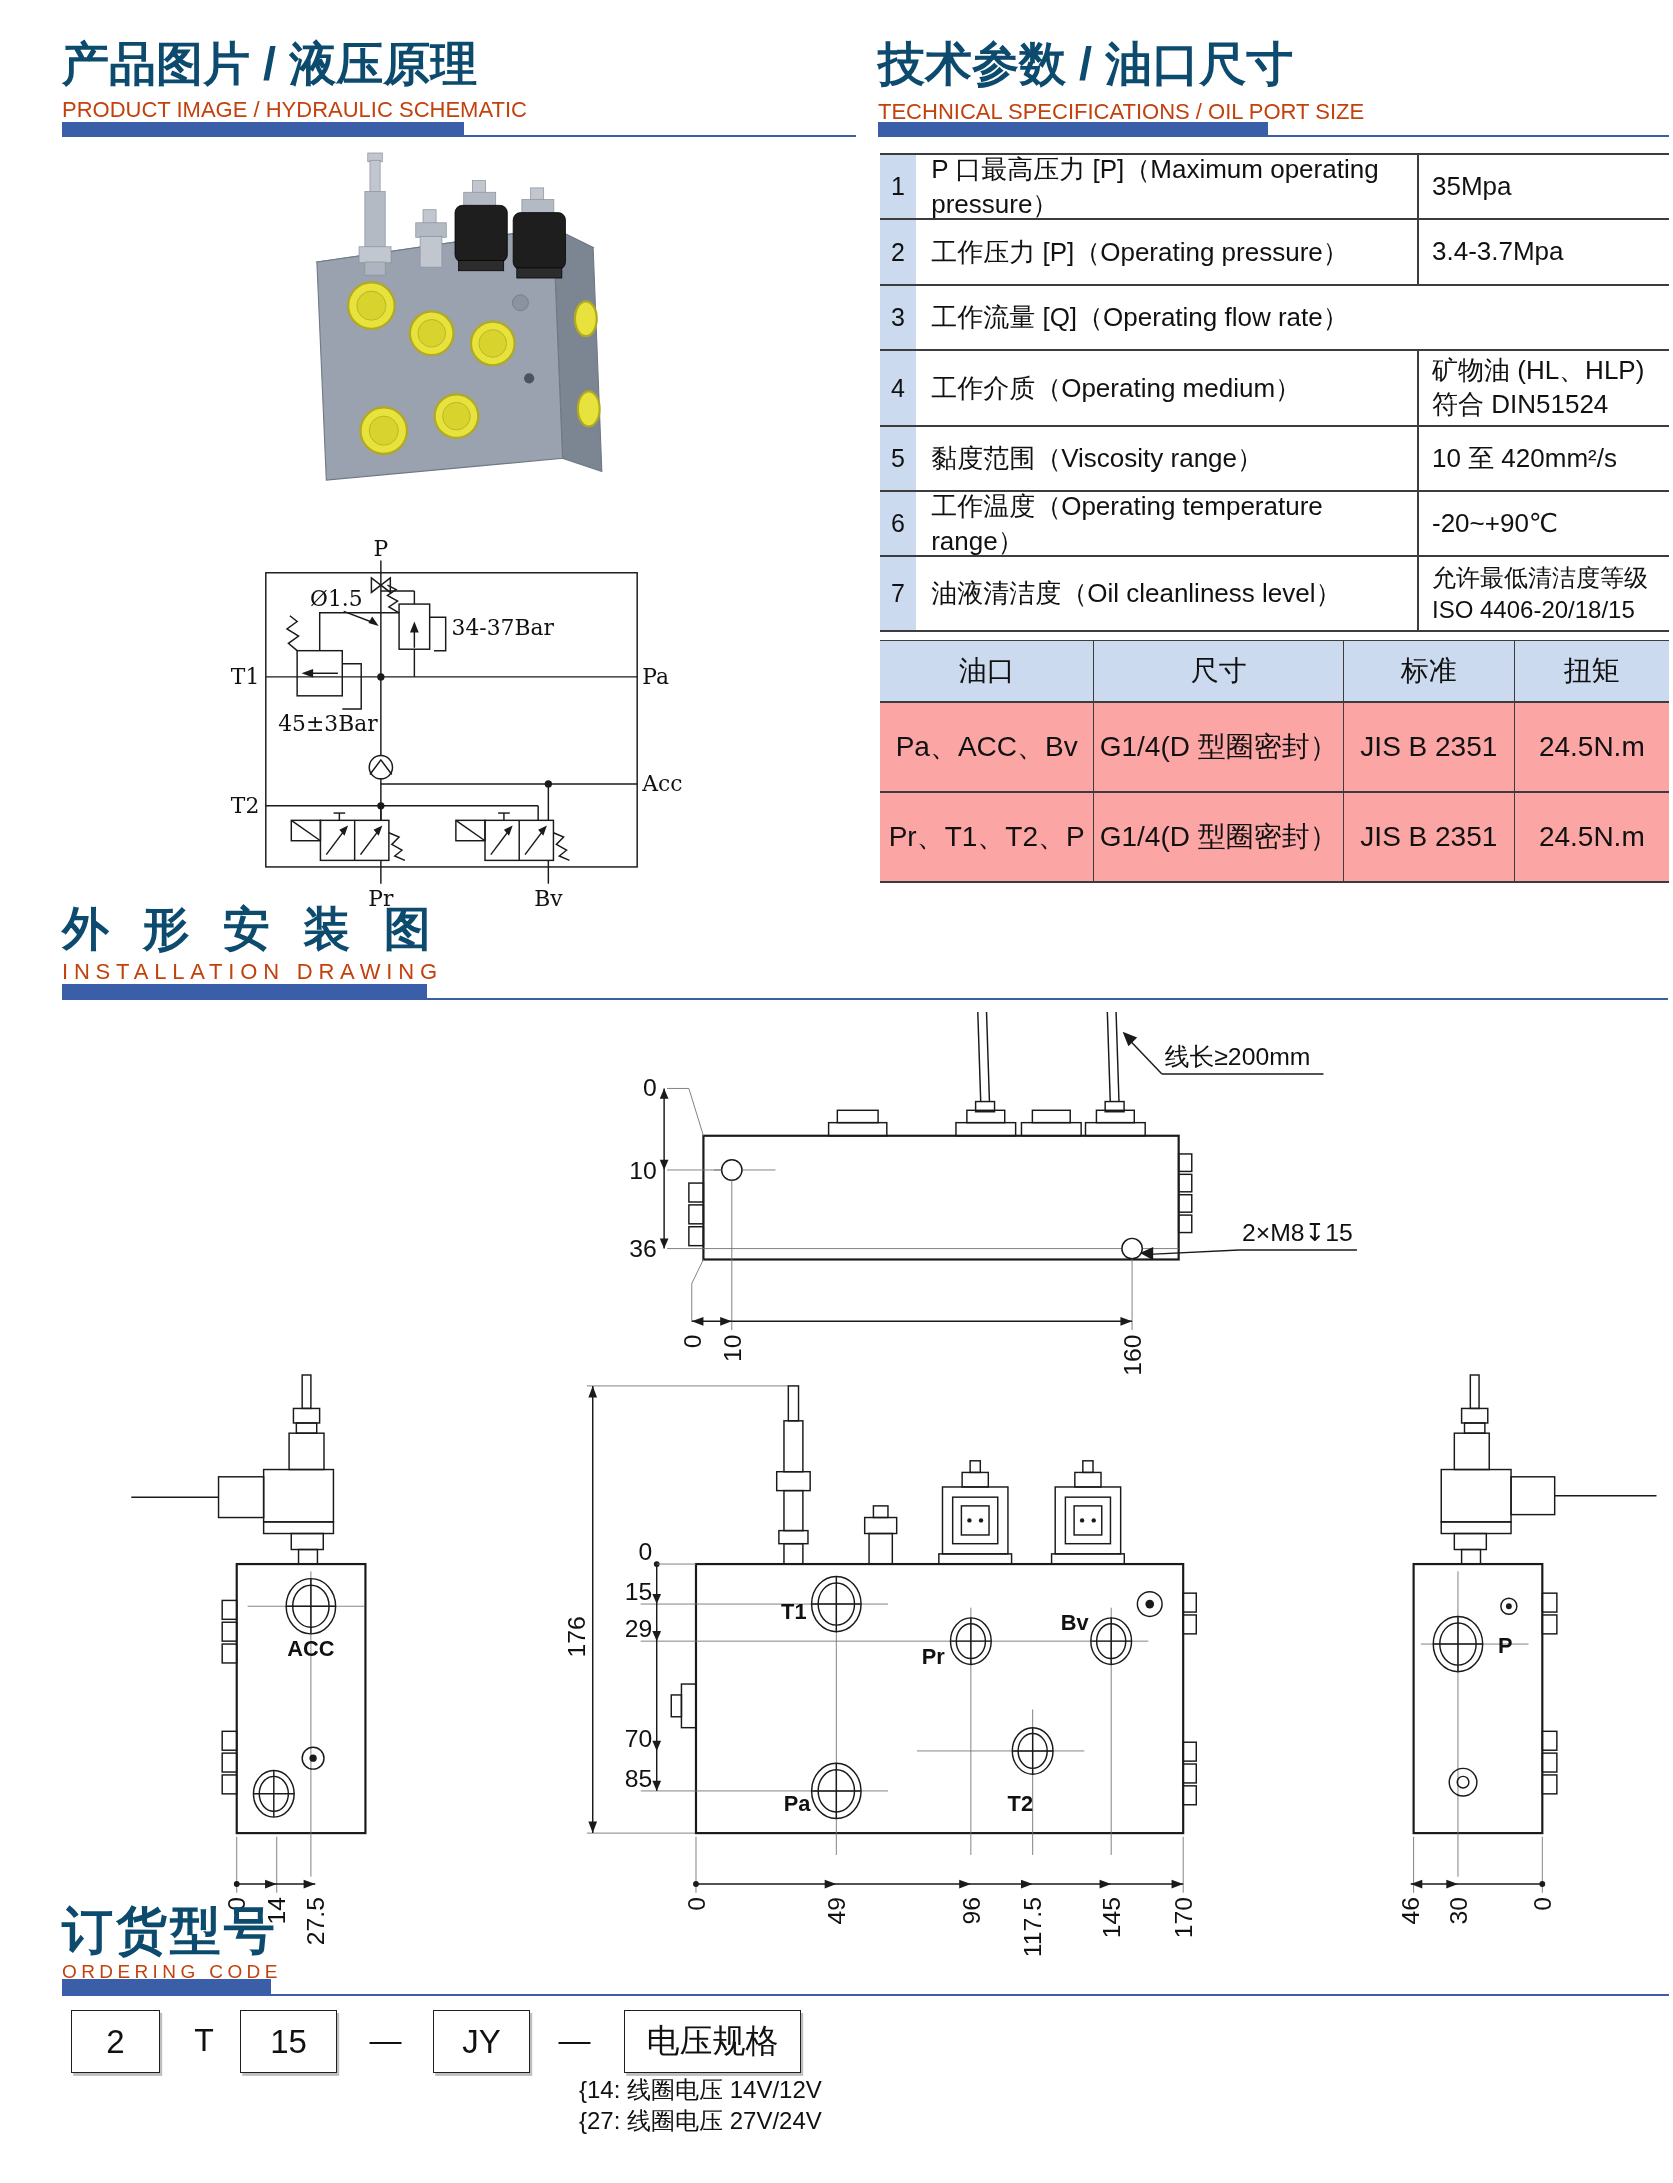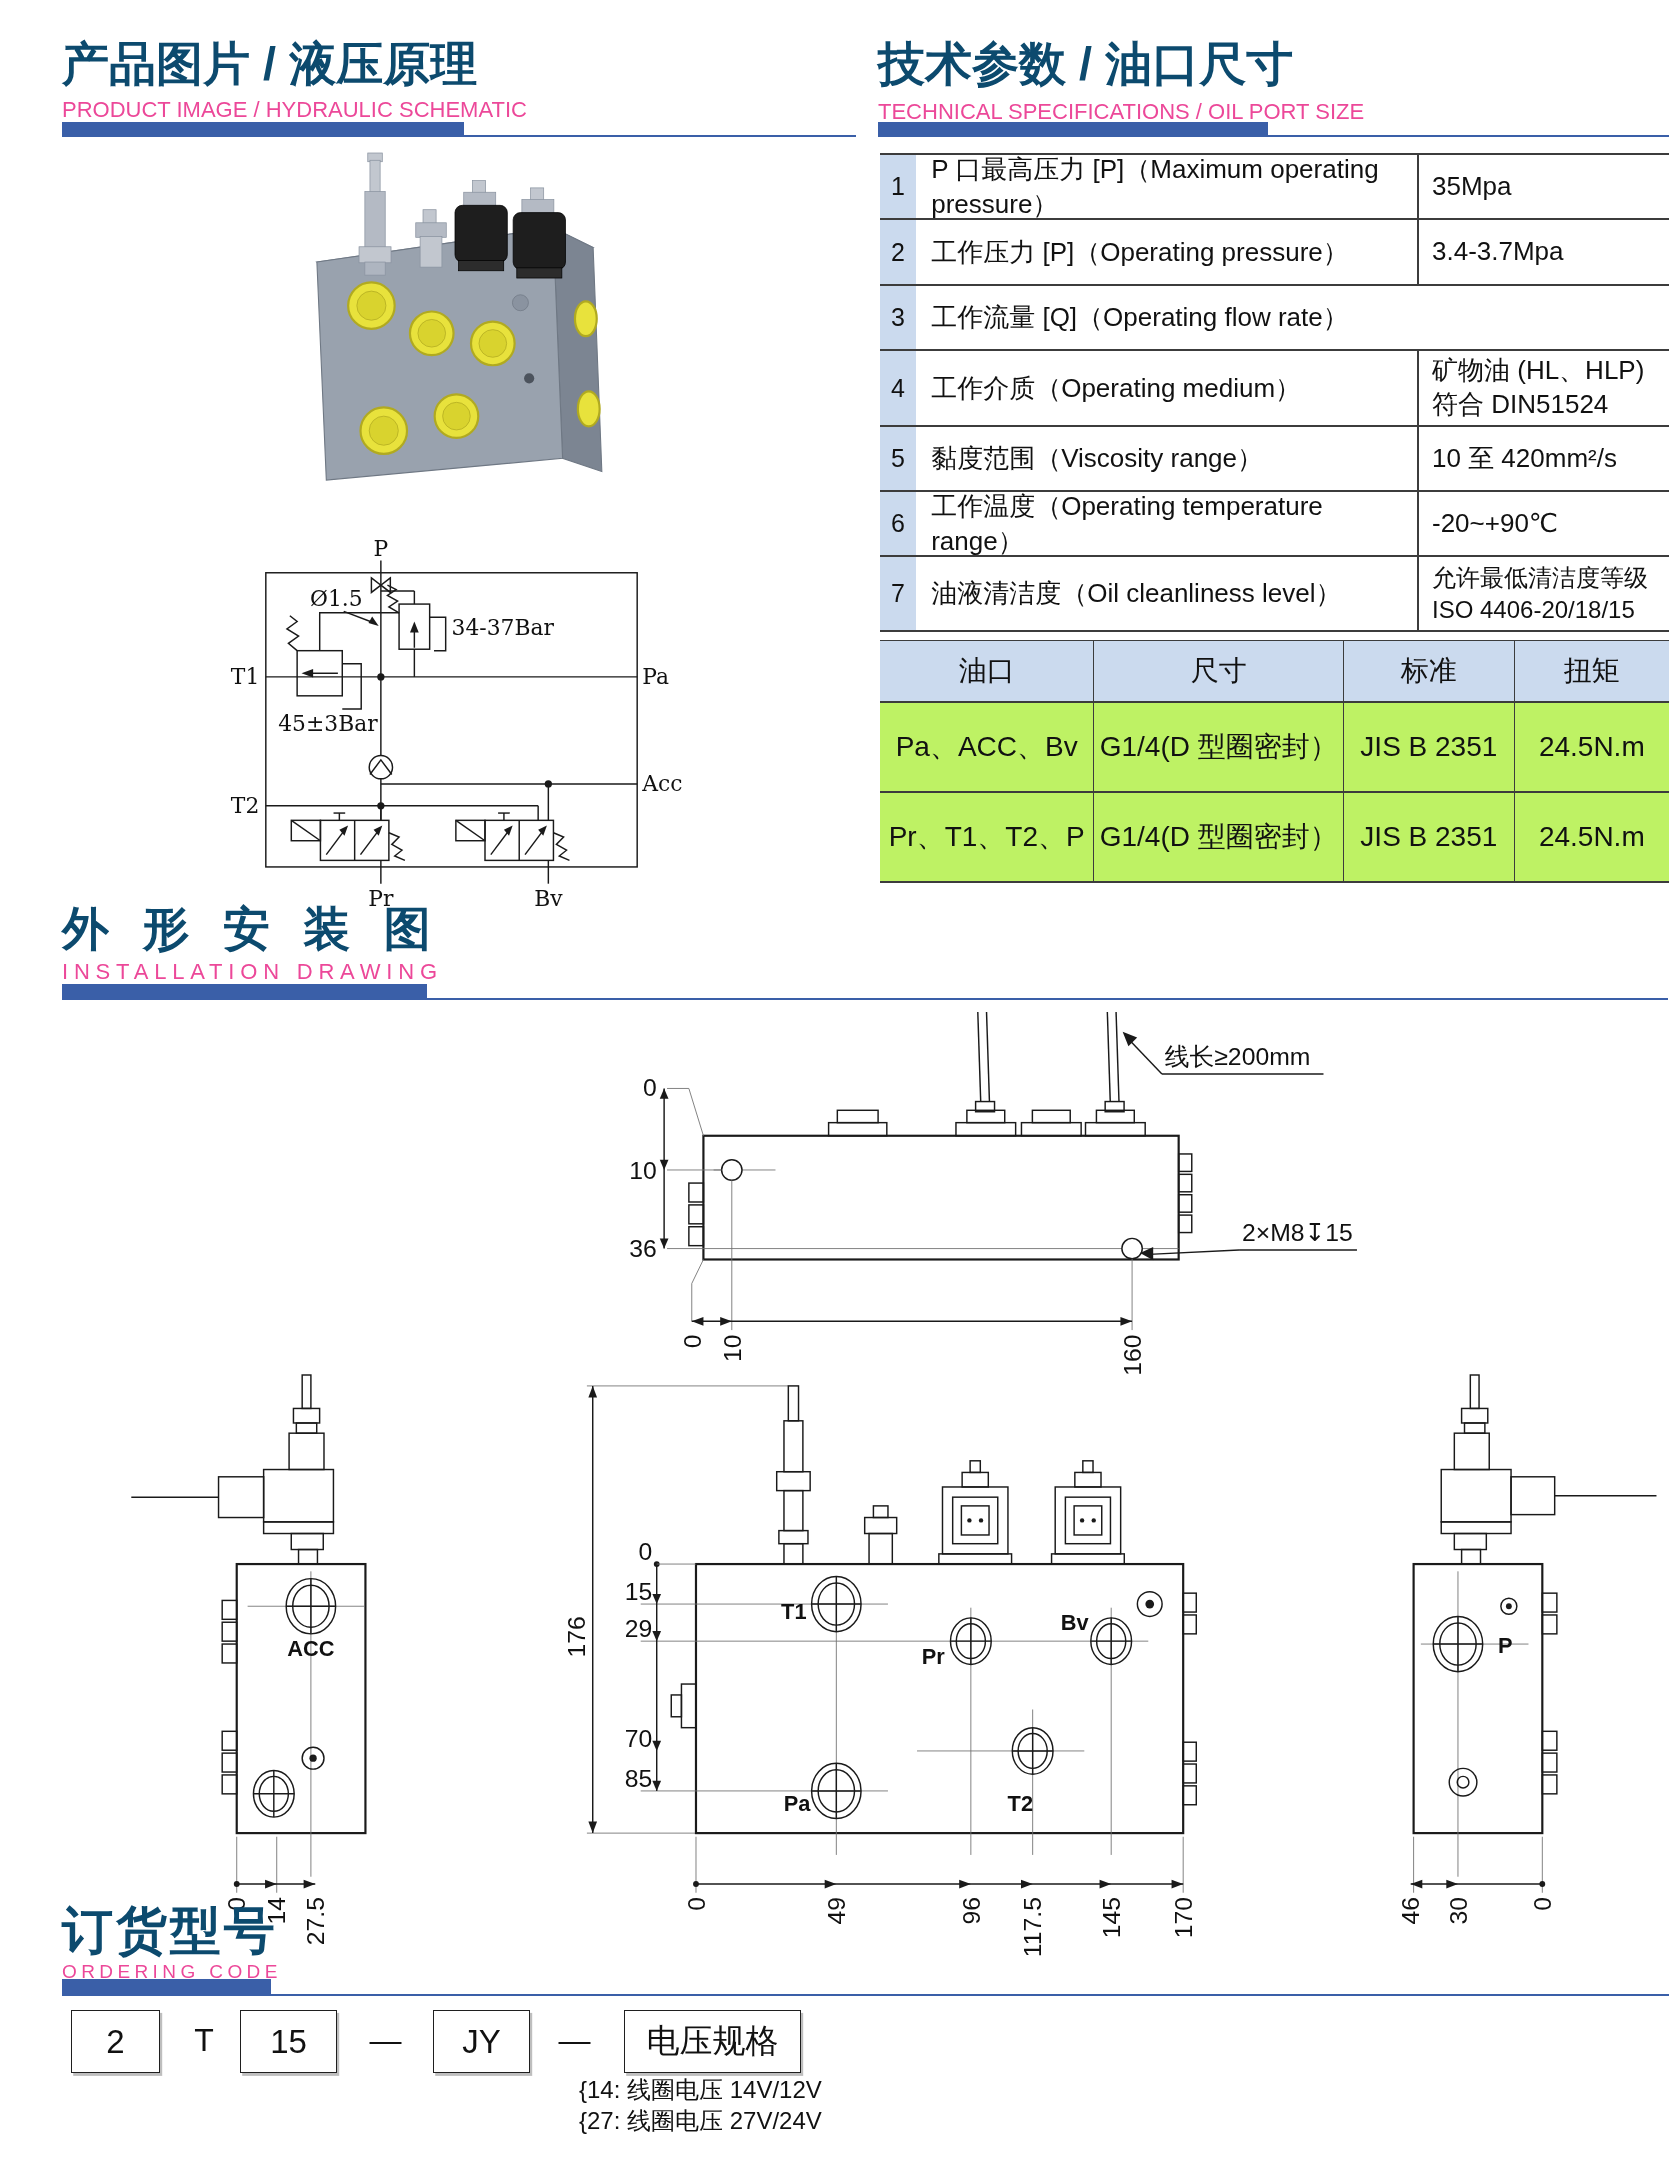--- a/index.html
+++ b/index.html
@@ -1,37 +1,37 @@
 <!DOCTYPE html>
 <html style="font-size:11.6px"><head>
 <meta charset="utf-8">
 <style>
   body{margin:0;background:#ffffff}
   .page{position:relative;width:1674px;height:2183px;background:#fff;overflow:hidden;
         font-family:"Liberation Sans","DejaVu Sans",sans-serif;color:#111}
   .abs{position:absolute}
   .hcn{font-weight:bold;color:#0c4a6e;font-size:47px;line-height:1.05;white-space:nowrap}
-  .hen{color:#ec4899;font-size:22px;white-space:nowrap}
+  .hen{color:#c2410c;font-size:22px;white-space:nowrap}
   .hbar{background:#3a5fa8}
   .hline{background:#3a5fa8;height:2.2px}
 
   
   .spec-table{position:absolute;left:880px;top:153px;width:789px}
   .srow{display:flex;align-items:stretch;border-bottom:2.2px solid #3c3c3c}
   .srow:first-child{border-top:2.2px solid #3c3c3c}
   .sno{width:36px;flex:none;background:#cbdaee;display:flex;align-items:center;justify-content:center;font-size:25px}
   .sgap{width:6.5px;flex:none}
   .slabel{flex:1;display:flex;align-items:center;font-size:26px;padding-left:8.7px}
   .svalue{width:237px;flex:none;border-left:2.2px solid #3c3c3c;display:flex;flex-direction:column;
           justify-content:center;font-size:26px;padding-left:13px;line-height:1.3}
 
   
   .ptable{position:absolute;left:880px;top:640px;width:789px}
   .phead{display:flex;height:60px;background:#cbdaee;border-top:1.5px solid #3c3c3c;border-bottom:2.2px solid #3c3c3c}
-  .prow{display:flex;height:88px;border-bottom:2.2px solid #3c3c3c;background:#bef264}
+  .prow{display:flex;height:88px;border-bottom:2.2px solid #3c3c3c;background:#fca5a5}
   .pcell{display:flex;align-items:center;justify-content:center;font-size:28px}
   .pc1{width:224px;border-right:1.5px solid #3c3c3c}
   .pc2{width:261px;border-right:1.5px solid #3c3c3c}
   .pc3{width:178px;border-right:1.5px solid #3c3c3c}
   .pc4{width:162px}
 
   
   .obox{position:absolute;height:61px;border:1.5px solid #1f1f1f;background:#fff;display:flex;align-items:center;
         justify-content:center;font-size:33px;box-shadow:2.2px 2.9px 0 rgba(110,110,110,.45)}
   .oplain{position:absolute;height:61px;display:flex;align-items:center;justify-content:center;font-size:32px}

